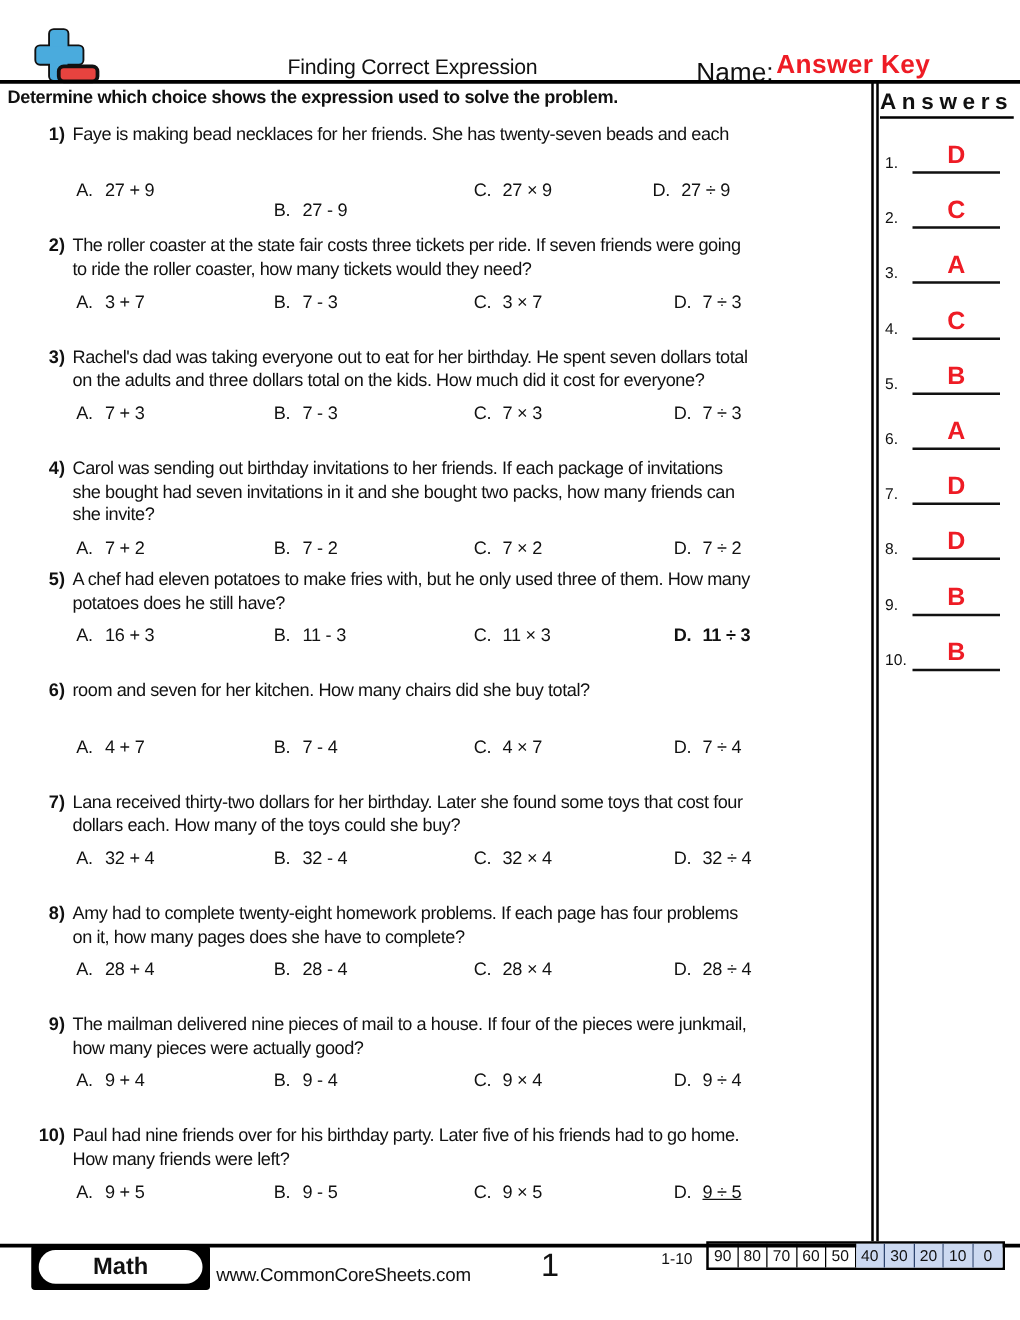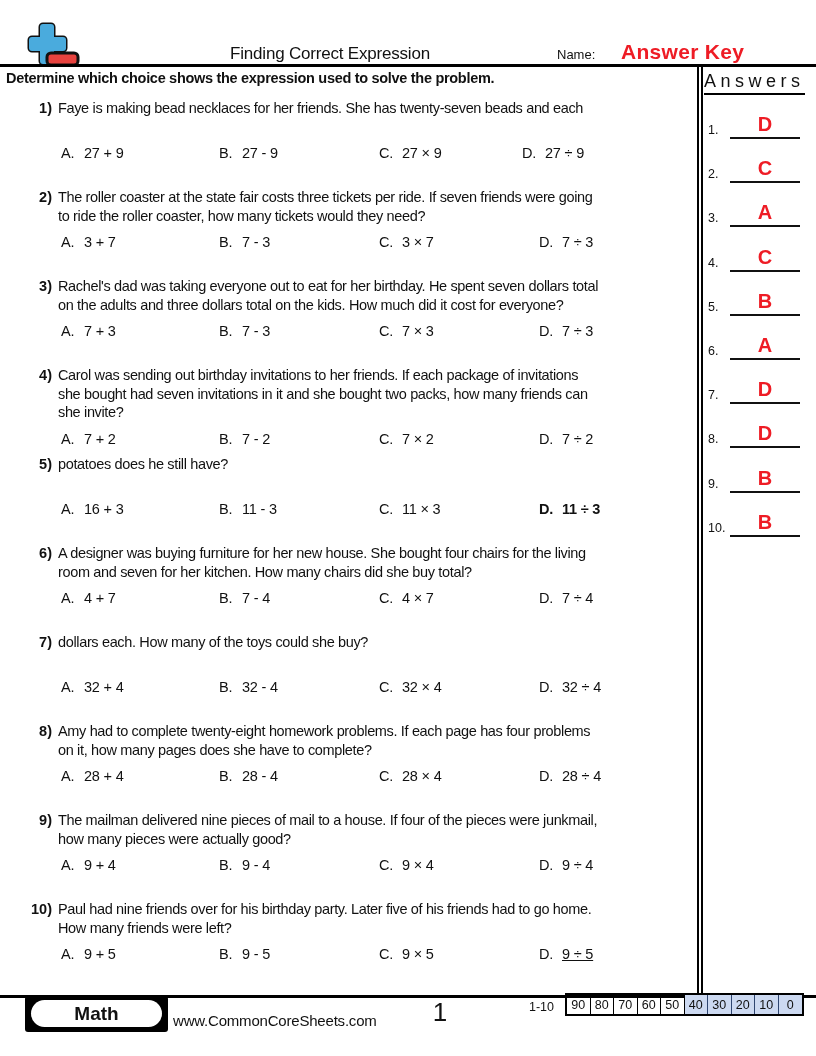--- a/index.html
+++ b/index.html
@@ -15,38 +15,38 @@
   body{
     width:816px;height:1056px;position:relative;background:#fff;
     font-family:"Liberation Sans", sans-serif;color:var(--ink);
     overflow:hidden;
   }
   .abs{position:absolute;}
 
   
   .logo{left:27px;top:22px;width:53px;height:45px;}
   .page-title{left:30px;top:44px;width:600px;text-align:center;font-size:17px;letter-spacing:-0.2px;}
-  .name-label{left:557px;top:47px;font-size:13px;}
+  .name-label{left:557px;top:47px;font-size:21px;}
   .name-value{left:621px;top:40px;font-size:21px;font-weight:bold;color:var(--accent-red);letter-spacing:0.3px;}
   .header-rule{left:0;top:64px;width:816px;height:3px;background:#000;}
   .instruction{left:6px;top:70px;font-size:14.5px;font-weight:bold;letter-spacing:-0.3px;white-space:nowrap;}
 
   
   .question{left:0;width:700px;}
   .q-num{position:absolute;left:0;top:0;width:52px;text-align:right;font-weight:bold;font-size:14.5px;line-height:18.5px;}
   .q-lines{position:absolute;left:58px;top:0;}
   .q-line{font-size:14.5px;line-height:18.5px;letter-spacing:-0.35px;white-space:nowrap;}
   .q-options{position:absolute;left:0;height:20px;width:700px;}
   .q-opt{position:absolute;top:0;font-size:14.5px;white-space:nowrap;letter-spacing:-0.2px;}
   .q-opt .opt-label{display:inline-block;min-width:23px;}
 
   
   .v-divider{left:697px;top:66px;height:927px;width:6px;border-left:2px solid #000;border-right:2px solid #000;}
   .answers-panel{left:704px;top:66px;width:112px;height:927px;}
-  .ans-title{position:absolute;left:0;top:5px;font-size:18px;font-weight:normal;letter-spacing:4.5px;border-bottom:2.5px solid #000;padding-bottom:1px;white-space:nowrap;}
+  .ans-title{position:absolute;left:0;top:5px;font-size:18px;font-weight:bold;letter-spacing:4.5px;border-bottom:2.5px solid #000;padding-bottom:1px;white-space:nowrap;}
   .ans-row{position:absolute;left:0;width:112px;height:28px;}
   .ans-num{position:absolute;left:4px;bottom:2px;font-size:12.5px;}
   .ans-slot{position:absolute;left:26px;top:0;width:70px;height:28px;border-bottom:2.5px solid #111;
             text-align:center;font-size:20px;font-weight:bold;line-height:27px;color:var(--accent-red);}
 
   
   .footer-rule{left:0;top:995px;width:816px;height:3px;background:#000;}
   .subject-badge{left:25px;top:996px;width:143px;height:36px;background:#000;border-radius:3px;}
   .subject-pill{position:absolute;left:6px;top:4px;right:6px;bottom:5px;background:#fff;border-radius:14px;
                 display:flex;align-items:center;justify-content:center;font-size:19px;font-weight:bold;}
@@ -76,21 +76,21 @@
 <div class="abs instruction">Determine which choice shows the expression used to solve the problem.</div>
 
 <div id="questions-root">
     <div class="abs question" style="top: 99px;">
       <div class="q-num">1)</div>
       <div class="q-lines">
         <div class="q-line">Faye is making bead necklaces for her friends. She has twenty-seven beads and each</div>
       </div>
       <div class="q-options" style="top: 46px;">
         <div class="q-opt" style="left: 61px;"><span class="opt-label">A.</span><span>27 + 9</span></div>
-        <div class="q-opt" style="left: 219px;"><span class="opt-label">B.</span><span>27 - 9</span></div>
+        <div class="q-opt" style="left: 219px; margin-top: 16px;"><span class="opt-label">B.</span><span>27 - 9</span></div>
         <div class="q-opt" style="left: 379px;"><span class="opt-label">C.</span><span>27 × 9</span></div>
         <div class="q-opt" style="left: 522px;"><span class="opt-label">D.</span><span>27 ÷ 9</span></div>
       </div>
     </div>
     <div class="abs question" style="top: 188px;">
       <div class="q-num">2)</div>
       <div class="q-lines">
         <div class="q-line">The roller coaster at the state fair costs three tickets per ride. If seven friends were going</div>
         <div class="q-line">to ride the roller coaster, how many tickets would they need?</div>
       </div>
@@ -124,45 +124,46 @@
       <div class="q-options" style="top: 64.5px;">
         <div class="q-opt" style="left: 61px;"><span class="opt-label">A.</span><span>7 + 2</span></div>
         <div class="q-opt" style="left: 219px;"><span class="opt-label">B.</span><span>7 - 2</span></div>
         <div class="q-opt" style="left: 379px;"><span class="opt-label">C.</span><span>7 × 2</span></div>
         <div class="q-opt" style="left: 539px;"><span class="opt-label">D.</span><span>7 ÷ 2</span></div>
       </div>
     </div>
     <div class="abs question" style="top: 455px;">
       <div class="q-num">5)</div>
       <div class="q-lines">
+        <div class="q-line">A chef had eleven potatoes to make fries with, but he only used three of them. How many</div>
         <div class="q-line">potatoes does he still have?</div>
       </div>
       <div class="q-options" style="top: 46px;">
         <div class="q-opt" style="left: 61px;"><span class="opt-label">A.</span><span>16 + 3</span></div>
         <div class="q-opt" style="left: 219px;"><span class="opt-label">B.</span><span>11 - 3</span></div>
         <div class="q-opt" style="left: 379px;"><span class="opt-label">C.</span><span>11 × 3</span></div>
         <div class="q-opt" style="left: 539px; font-weight: bold;"><span class="opt-label">D.</span><span>11 ÷ 3</span></div>
       </div>
     </div>
     <div class="abs question" style="top: 544px;">
       <div class="q-num">6)</div>
       <div class="q-lines">
-        <div class="q-line">A designer was buying furniture for her new house. She bought four chairs for the living</div>
         <div class="q-line">room and seven for her kitchen. How many chairs did she buy total?</div>
       </div>
       <div class="q-options" style="top: 46px;">
         <div class="q-opt" style="left: 61px;"><span class="opt-label">A.</span><span>4 + 7</span></div>
         <div class="q-opt" style="left: 219px;"><span class="opt-label">B.</span><span>7 - 4</span></div>
         <div class="q-opt" style="left: 379px;"><span class="opt-label">C.</span><span>4 × 7</span></div>
         <div class="q-opt" style="left: 539px;"><span class="opt-label">D.</span><span>7 ÷ 4</span></div>
       </div>
     </div>
     <div class="abs question" style="top: 633px;">
       <div class="q-num">7)</div>
       <div class="q-lines">
+        <div class="q-line">Lana received thirty-two dollars for her birthday. Later she found some toys that cost four</div>
         <div class="q-line">dollars each. How many of the toys could she buy?</div>
       </div>
       <div class="q-options" style="top: 46px;">
         <div class="q-opt" style="left: 61px;"><span class="opt-label">A.</span><span>32 + 4</span></div>
         <div class="q-opt" style="left: 219px;"><span class="opt-label">B.</span><span>32 - 4</span></div>
         <div class="q-opt" style="left: 379px;"><span class="opt-label">C.</span><span>32 × 4</span></div>
         <div class="q-opt" style="left: 539px;"><span class="opt-label">D.</span><span>32 ÷ 4</span></div>
       </div>
     </div>
     <div class="abs question" style="top: 722px;">

